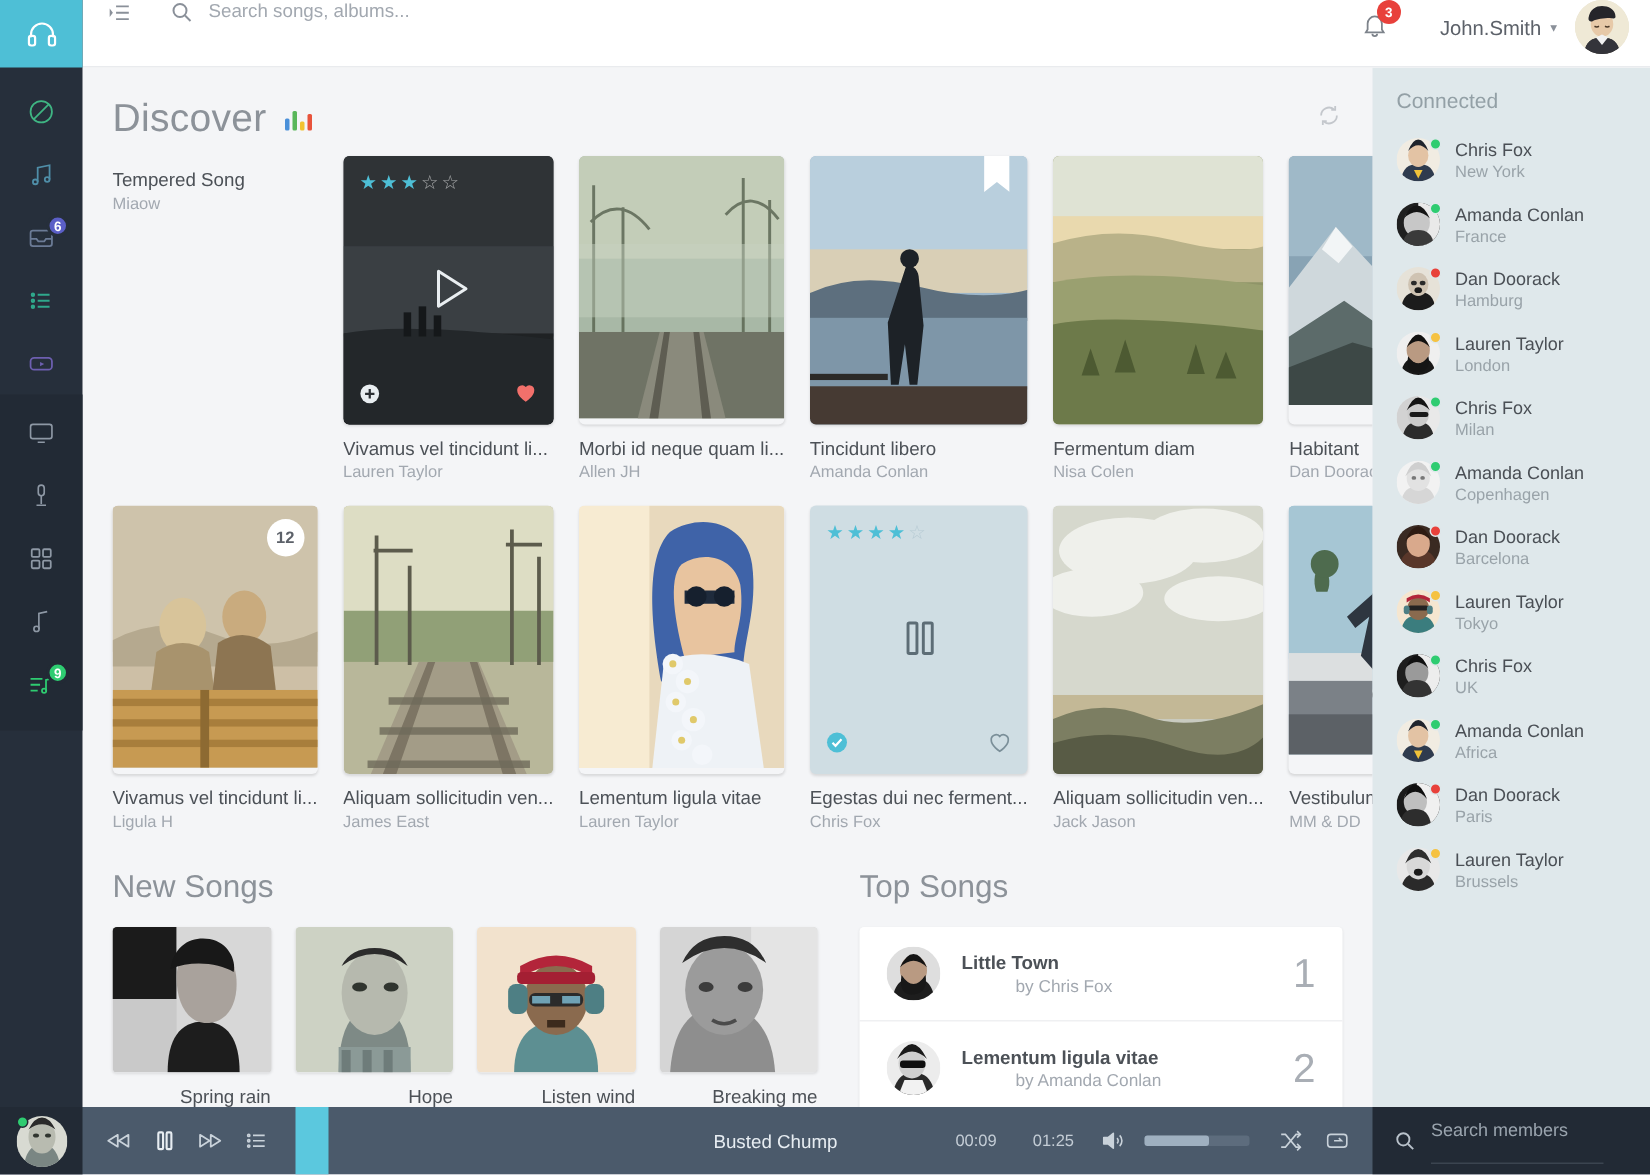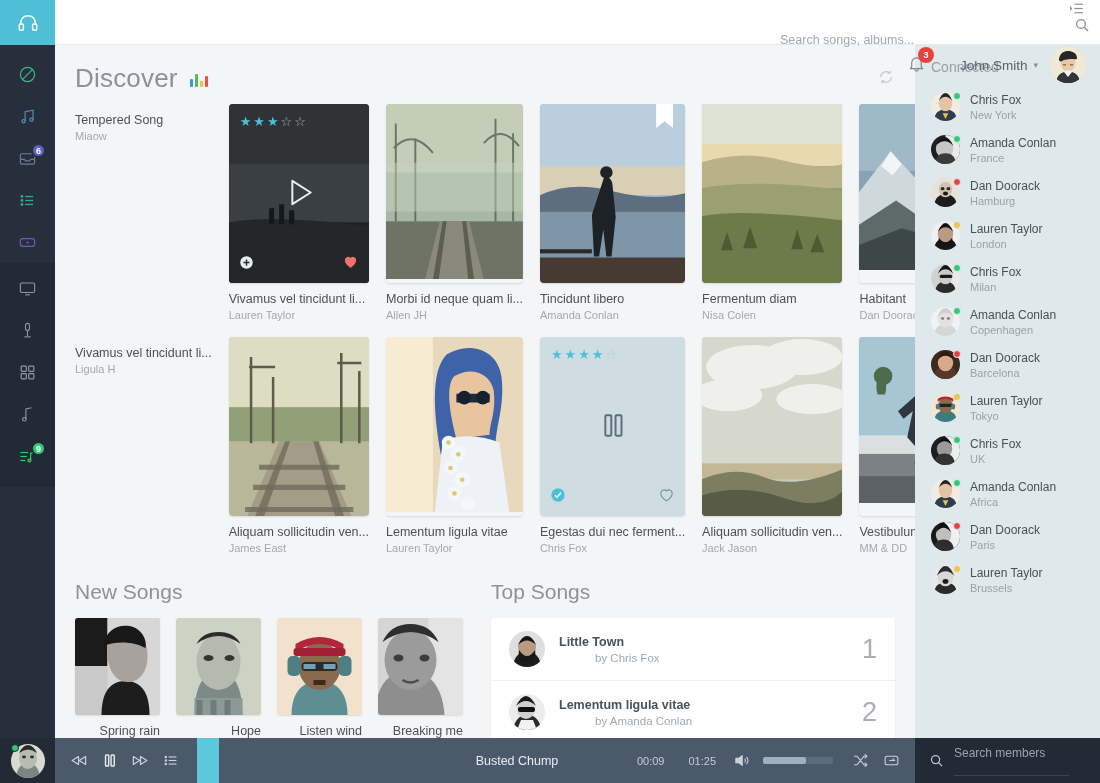--- a/index.html
+++ b/index.html
@@ -36,22 +36,22 @@
     min-width: 15px; height: 15px; border-radius: 50%;
     font-size: 9px; font-weight: bold; color: #fff;
     display: flex; align-items: center; justify-content: center;
     border: 2px solid #262f3b;
   }
   .rail-group.second .rail-badge { border-color: #222a35; }
 
   
   .topbar {
     position: absolute; left: 55px; top: 0; width: 1045px; height: 45px;
-    background: #ffffff; display: flex; align-items: flex-end;
-    border-bottom: 1px solid #e9ebee; z-index: 25; flex-direction: column;
+    background: #ffffff; display: flex; align-items: flex-start;
+    border-bottom: 1px solid #e9ebee; z-index: 25;
   }
   .tb-menu { width: 48px; display: flex; align-items: center; justify-content: center; cursor: pointer; }
   .tb-search-icon { width: 36px; display: flex; align-items: center; justify-content: center; cursor: pointer; }
   .tb-search-input {
     border: none; outline: none; font-family: inherit; font-size: 12.5px;
     color: #7d838b; width: 320px; background: transparent;
   }
   .tb-search-input::placeholder { color: #a2a8b0; }
   .tb-right { margin-left: auto; display: flex; align-items: center; padding-right: 14px; }
   .tb-bell { position: relative; margin-right: 34px; cursor: pointer; }
@@ -121,21 +121,21 @@
   .play-center {
     position: absolute; left: 50%; top: 50%; transform: translate(-50%,-50%);
   }
   .ov-bl { position: absolute; left: 10px; bottom: 10px; cursor: pointer; }
   .ov-br { position: absolute; right: 10px; bottom: 10px; cursor: pointer; }
   .thumb.dark { background: #2b2f33; }
   .thumb.light { background: #cfdde3; }
 
   
   .lower { display: flex; padding: 26px 20px 0 20px; gap: 28px; }
-  .newsongs { width: 388px; }
+  .newsongs { width: 470px; }
   .topsongs { flex: 1; }
   h2.sub-title { font-size: 21px; font-weight: normal; color: #8c9299; margin-bottom: 14px; }
   .ns-grid { display: grid; grid-template-columns: repeat(4, 1fr); gap: 16px; }
   .ns-thumb {
     width: 100%; height: 97px; border-radius: 3px; overflow: hidden; position: relative;
     box-shadow: 0 1px 2px rgba(0,0,0,.1);
   }
   .ns-label { margin-top: 9px; font-size: 12.5px; color: #4c5157; text-align: right; }
   .ts-list { background: #fff; border-radius: 3px; box-shadow: 0 1px 2px rgba(0,0,0,.07); }
   .ts-row {
@@ -467,20 +467,39 @@
             <path d="M0 130l40-26 34 24 66-30v81H0z" fill="#5c6b6a"></path>
             <path d="M0 152l46-18 94 26v19H0z" fill="#3d4846"></path>
           </svg>
 
         </div>
         <div class="card-title">Habitant</div>
         <div class="card-artist">Dan Doorack</div>
       </div>
 
       <div class="card">
+        <div class="thumb">
+          <svg class="art" viewBox="0 0 140 179" preserveAspectRatio="xMidYMid slice">
+            <rect width="140" height="179" fill="#cdbfa6"></rect>
+            <rect width="140" height="100" fill="#cec3ab"></rect>
+            <path d="M0 92q35 -18 70 -4t70 -2v24H0z" fill="#b5a98f"></path>
+            <ellipse cx="48" cy="82" rx="16" ry="19" fill="#d8c49a"></ellipse>
+            <ellipse cx="90" cy="76" rx="15" ry="18" fill="#c9ab7e"></ellipse>
+            <path d="M30 100q18 -12 36 0l4 30H26z" fill="#a8936d"></path>
+            <path d="M72 94q18 -12 36 2l4 34H68z" fill="#8d7552"></path>
+            <rect y="126" width="140" height="53" fill="#c79a52"></rect>
+            <g fill="#a87e3c">
+              <rect y="132" width="140" height="5"></rect>
+                <rect y="146" width="140" height="5"></rect>
+                <rect y="160" width="140" height="5"></rect>
+            </g>
+            <rect x="60" y="126" width="6" height="53" fill="#8d6a32"></rect>
+          </svg>
+          <span class="badge-round white">12</span>
+        </div>
         <div class="card-title">Vivamus vel tincidunt li...</div>
         <div class="card-artist">Ligula H</div>
       </div>
 
       <div class="card">
         <div class="thumb">
           <svg class="art" viewBox="0 0 140 179" preserveAspectRatio="xMidYMid slice">
             <rect width="140" height="179" fill="#b8b79a"></rect>
             <rect width="140" height="80" fill="#ddddc4"></rect>
             <rect y="70" width="140" height="34" fill="#91a077"></rect>

